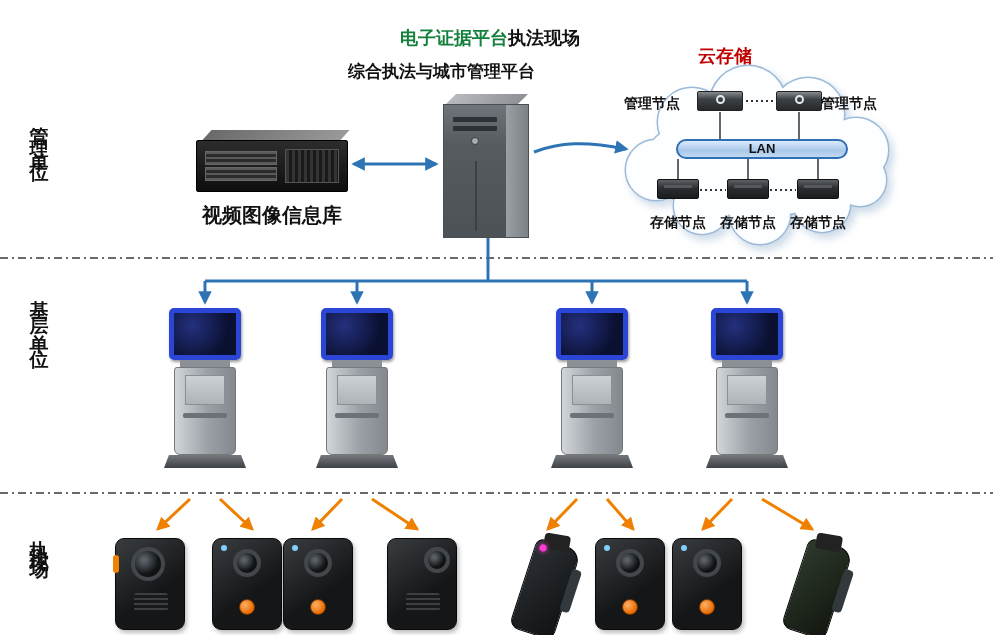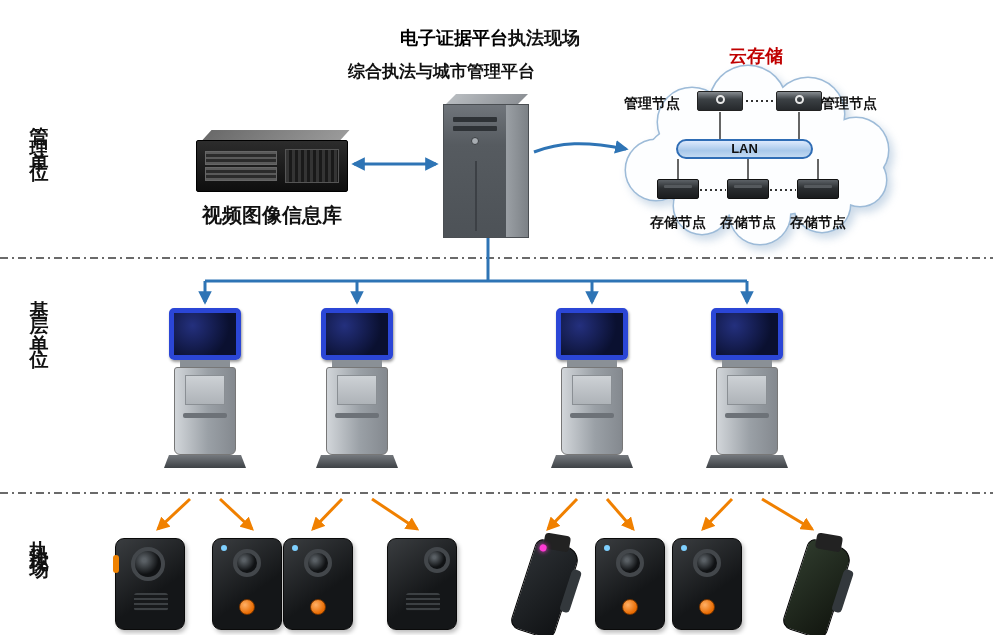--- a/index.html
+++ b/index.html
@@ -5,23 +5,23 @@
   *{margin:0;padding:0;box-sizing:border-box}
   html,body{background:#fff}
   .stage{position:relative;width:993px;height:635px;background:#fff;overflow:hidden;
          font-family:"Liberation Sans","DejaVu Sans",sans-serif;color:#111}
   .abs{position:absolute}
   .overlay{position:absolute;left:0;top:0;z-index:1}
 
   
   .topleft{left:8px;top:14px;font-size:17px;font-weight:bold;line-height:34px;z-index:4}
   .center-title{left:352px;top:26px;width:276px;text-align:center;font-size:18px;font-weight:bold;z-index:4}
-  .red{color:#000000}
+  .red{color:#15803d}
   .center-sub{left:348px;top:60px;width:300px;text-align:left;font-size:17px;font-weight:bold;z-index:4}
-  .cloud-title{left:698px;top:44px;width:116px;text-align:center;font-size:18px;font-weight:bold;color:#C00000;z-index:4}
+  .cloud-title{left:698px;top:44px;width:116px;text-align:left;font-size:18px;font-weight:bold;color:#C00000;z-index:4}
   .v-label{position:absolute;left:26px;writing-mode:vertical-lr;text-orientation:upright;
            font-size:19px;font-weight:bold;z-index:4}
   .v-top{top:112px;letter-spacing:12px}
   .v-mid{top:284px;letter-spacing:17px}
   .v-low{top:524px;letter-spacing:7px}
   .dvr-label{left:182px;top:202px;width:180px;text-align:center;font-size:20px;font-weight:bold;z-index:4}
   .nlabel{position:absolute;font-size:14px;font-weight:bold;z-index:4;width:64px;text-align:center}
 
   
   .dvr{left:196px;top:130px;width:152px;height:64px;z-index:2}
@@ -36,21 +36,21 @@
   .server{left:443px;top:94px;width:86px;height:146px;z-index:2}
   .srv-top{height:10px;width:72px;margin-left:8px;background:linear-gradient(90deg,#b7bbbf,#8d9196);transform:skewX(-45deg)}
   .srv-body{display:flex;height:134px;border:1px solid #4a4e52}
   .srv-front{width:62px;background:linear-gradient(180deg,#70757b,#565b60 30%,#4d5257);position:relative;padding-top:8px}
   .srv-slot{width:44px;height:5px;background:#2e3236;margin:4px auto;border-radius:1px}
   .srv-btn{width:8px;height:8px;border-radius:50%;background:#a8adb2;margin:6px auto 0;border:1px solid #3a3e42}
   .srv-seam{position:absolute;left:50%;top:56px;width:2px;height:70px;background:#3c4045}
   .srv-side{flex:1;background:linear-gradient(90deg,#9ba0a5,#7c8186)}
 
   
-  .lan{position:absolute;left:676px;top:139px;width:137px;height:20px;z-index:3;
+  .lan{position:absolute;left:676px;top:139px;width:172px;height:20px;z-index:3;
        background:linear-gradient(#ddeafd,#a8c8ea 60%,#c3daf2);border:2px solid #2f6db5;border-radius:11px;
        text-align:center;font-size:13px;font-weight:bold;line-height:16px;color:#111}
   .netnode{position:absolute;width:46px;height:20px;z-index:3;border:1px solid #222;border-radius:2px;
            background:linear-gradient(180deg,#868b90,#3c4145 40%,#26292c)}
   .netnode .logo{width:9px;height:9px;border:2px solid #e8e8e8;border-radius:50%;margin:3px auto 0}
   .stnode{position:absolute;width:42px;height:20px;z-index:3;border:1px solid #111;border-radius:2px;
           background:linear-gradient(180deg,#5d6267,#2b2e31 45%,#1a1c1e)}
   .stnode .slit{width:28px;height:3px;background:#55595d;margin:5px auto 0;border-radius:1px}
 
   

